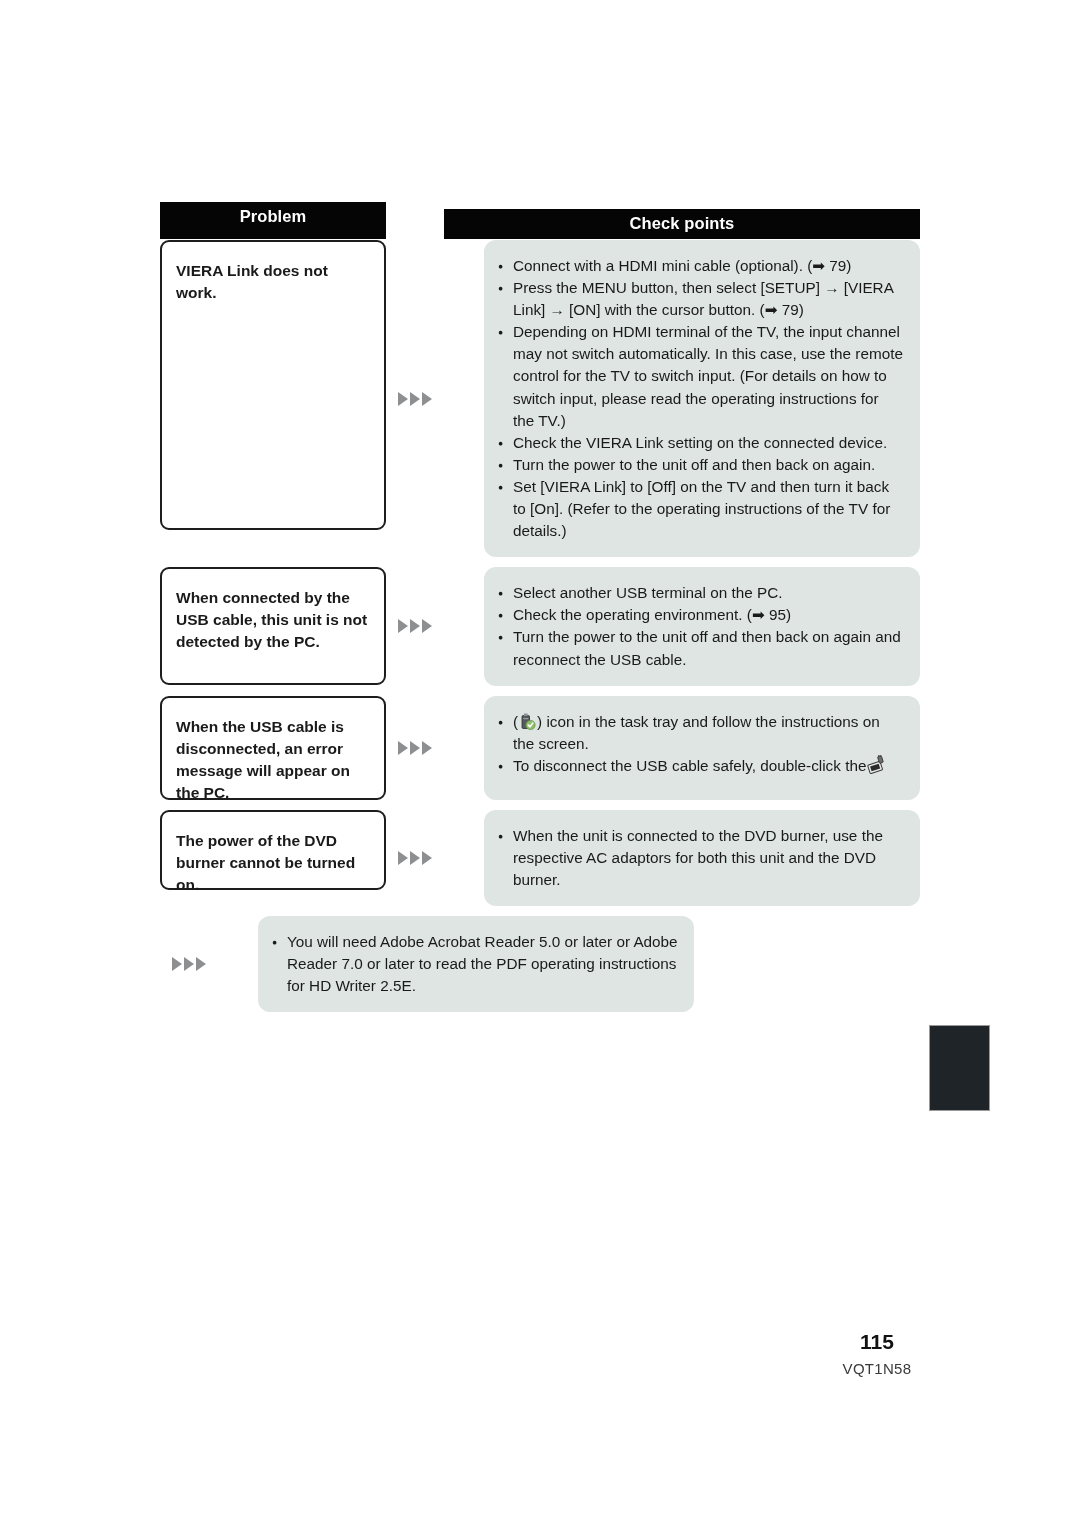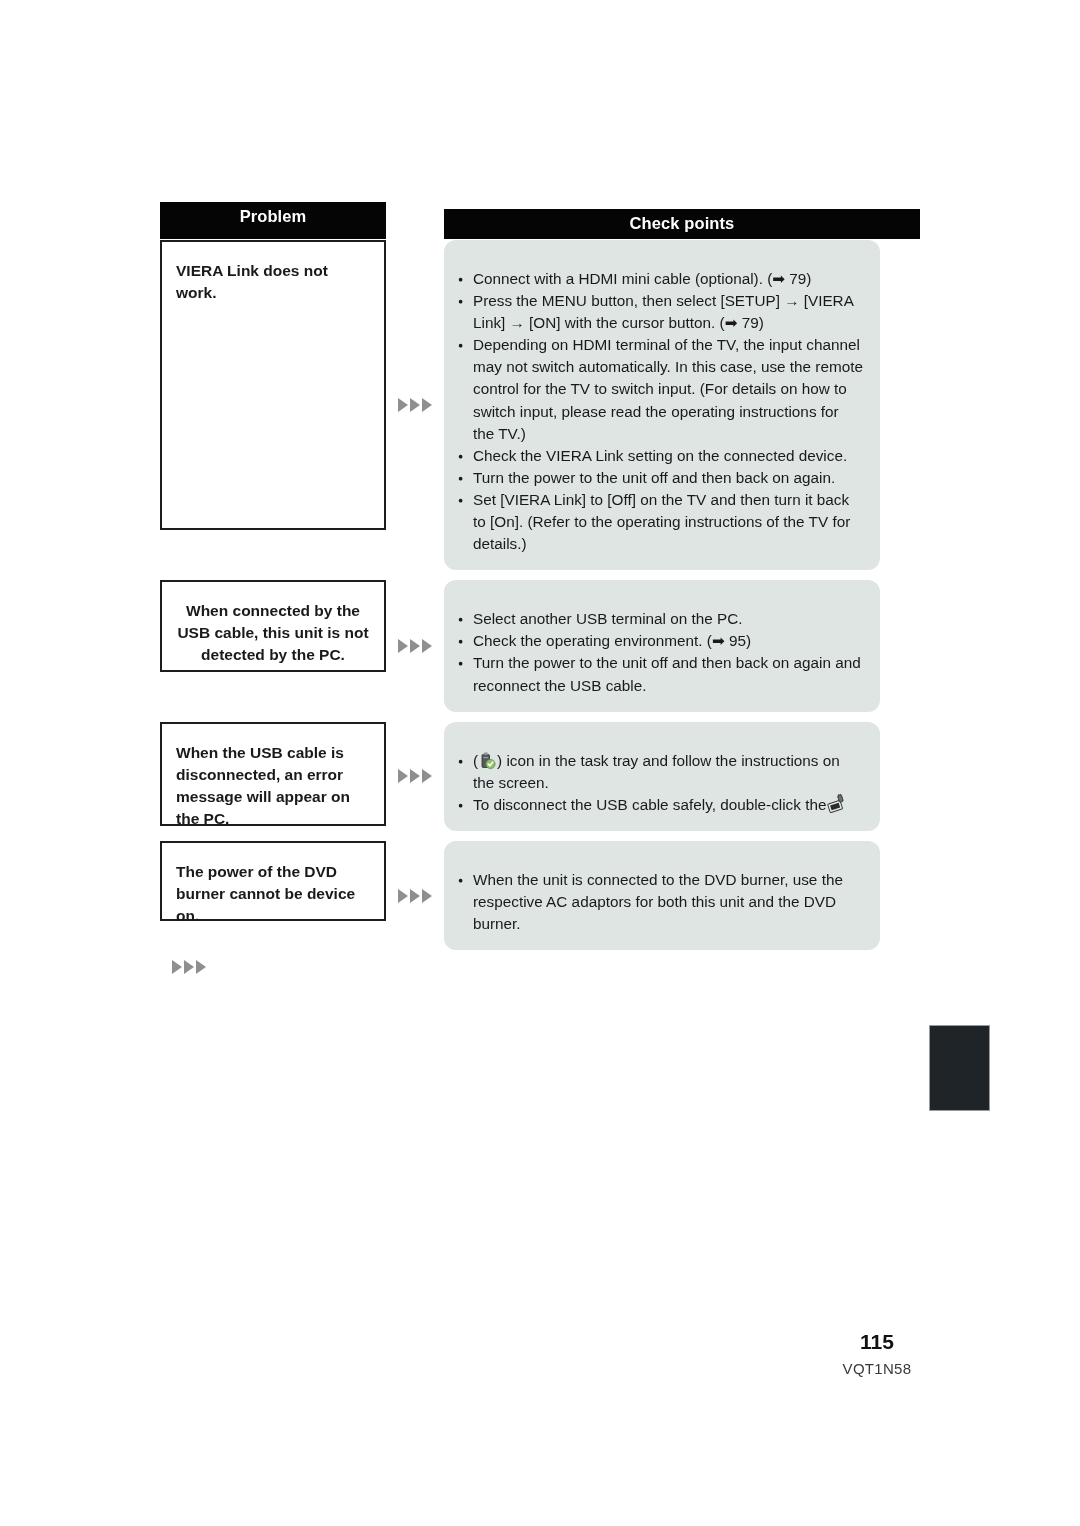--- a/index.html
+++ b/index.html
@@ -55,21 +55,21 @@
   .row {
     display: flex;
     align-items: stretch;
     margin-bottom: 10px;
   }
 
   .problem-cell {
     width: 226px;
     box-sizing: border-box;
     border: 2px solid #1d1d1d;
-    border-radius: 0;
+    border-radius: 9px;
     background: #ffffff;
     padding: 18px 14px 14px 14px;
     font-weight: bold;
     font-size: 15.5px;
     line-height: 1.42;
   }
 
   .arrow-cell {
     width: 58px;
     display: flex;
@@ -86,23 +86,24 @@
     border-top: 7px solid transparent;
     border-bottom: 7px solid transparent;
     border-left: 10px solid #8d8f91;
   }
 
   .check-cell {
     width: 436px;
     box-sizing: border-box;
     background: #dee5e3;
     border-radius: 12px;
-    padding: 28px 16px 15px 14px;
+    padding: 15px 16px 15px 14px;
     font-size: 15.3px;
     line-height: 1.445;
+    margin-left: 40px;
   }
 
   ul.points {
     list-style: none;
     margin: 0;
     padding: 0;
   }
   ul.points li {
     position: relative;
     padding-left: 15px;
@@ -113,21 +114,21 @@
     position: absolute;
     left: 0;
     top: 0;
     font-size: 8.5px;
     line-height: 2.6;
     color: #1a1a1a;
   }
 
   
   .row-1 .problem-cell { height: 290px; }
-  .row-2 .problem-cell { height: 92px; text-align: center; }
+  .row-2 .problem-cell { height: 118px; }
   .row-3 .problem-cell { height: 104px; }
   .row-4 .problem-cell { height: 80px; }
   .row-5 .problem-cell { height: 82px; }
 
   .row-1 .check-cell { min-height: 290px; }
   .row-2 .check-cell { min-height: 118px; }
   .row-3 .check-cell { min-height: 104px; }
   .row-4 .check-cell { min-height: 80px; }
   .row-5 .check-cell { min-height: 82px; }
 
@@ -264,21 +265,21 @@
                   <rect x="15" y="0.5" width="1" height="2.5" fill="#4a4a4a"></rect>
                   <rect x="17" y="0.5" width="1" height="2.5" fill="#4a4a4a"></rect>
                 </g>
               </svg>
             </span></li>
         </ul>
       </div>
     </div>
 
     <div class="row row-4">
-      <div class="problem-cell">The power of the DVD burner cannot be device on.</div>
+      <div class="problem-cell">The power of the DVD burner cannot be turned on.</div>
       <div class="arrow-cell">
         <span class="arrows">
           <span class="tri"></span>
             <span class="tri"></span>
             <span class="tri"></span>
         </span>
       </div>
       <div class="check-cell">
         <ul class="points">
           <li>When the unit is connected to the DVD burner, use the respective AC adaptors for both this unit and the DVD burner.</li>
@@ -286,20 +287,25 @@
       </div>
     </div>
 
     <div class="row row-5">
       <div class="arrow-cell">
         <span class="arrows">
           <span class="tri"></span>
             <span class="tri"></span>
             <span class="tri"></span>
         </span>
+      </div>
+      <div class="check-cell">
+        <ul class="points">
+          <li>You will need Adobe Acrobat Reader 5.0 or later or Adobe Reader 7.0 or later to read the PDF operating instructions for HD Writer 2.5E.</li>
+        </ul>
       </div>
     </div>
 
   </div>
 
   <div class="edge-tab"></div>
 
   <div class="footer">
     <div class="footer-inner">
       <div class="page-num">115</div>

